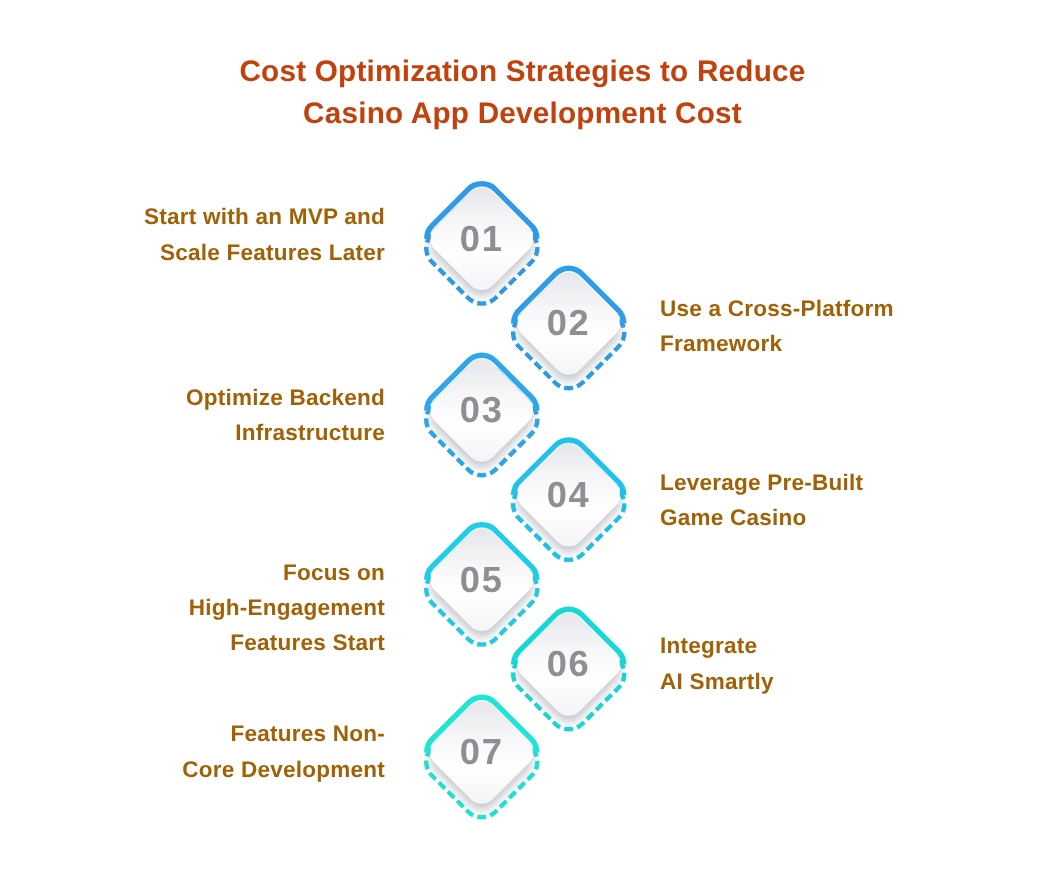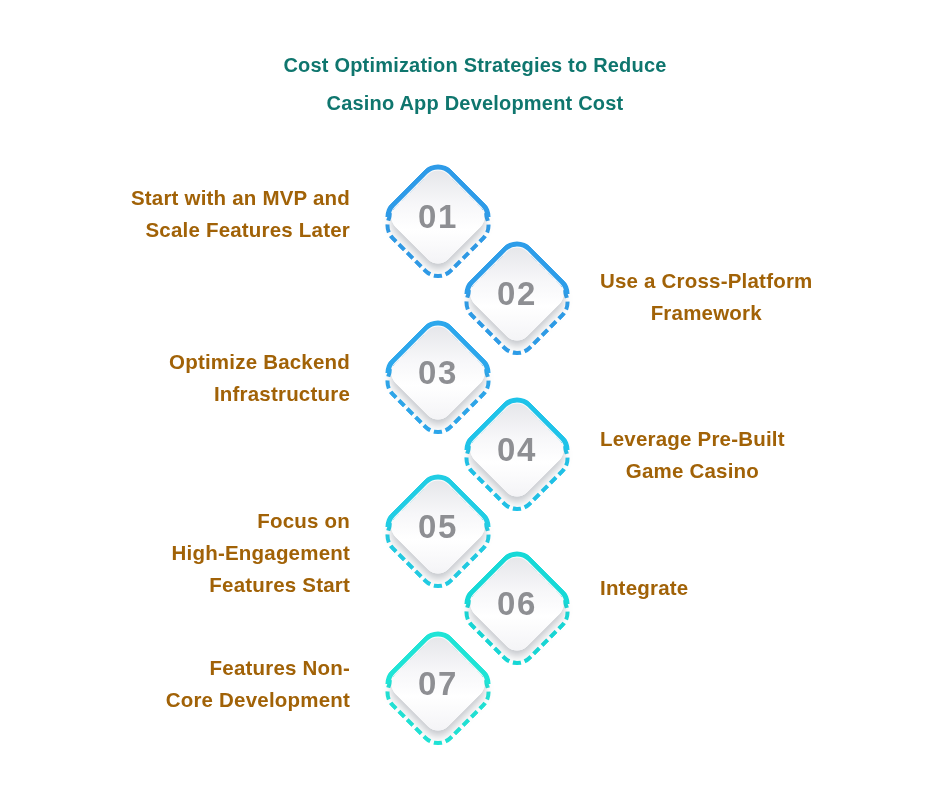--- a/index.html
+++ b/index.html
@@ -9,22 +9,22 @@
     background: #ffffff;
     font-family: "Liberation Sans", "DejaVu Sans", sans-serif;
     overflow: hidden;
   }
 
   
   .title {
     position: absolute;
     top: 46px; left: 0; right: 0;
     text-align: center;
-    color: #0f766e;
-    font-size: 20px;
+    color: #c2410c;
+    font-size: 27px;
     font-weight: 800;
     line-height: 38px;
     letter-spacing: 0.2px;
   }
 
   
   .diamond {
     position: absolute;
     width: 86px; height: 86px;
     transform: rotate(45deg);
@@ -70,21 +70,21 @@
   .label {
     position: absolute;
     color: #a16207;
     font-size: 20.5px;
     font-weight: 700;
     line-height: 32px;
     letter-spacing: 0.2px;
     white-space: nowrap;
   }
   .label.left  { right: 600px; text-align: right; }
-  .label.right { left: 600px;  text-align: center; }
+  .label.right { left: 600px;  text-align: left; }
 
   .l1 { top: 182px; }
   .l2 { top: 265px; }
   .l3 { top: 346px; }
   .l4 { top: 423px; }
   .l5 { top: 479px; margin-top: 26px; }
   .l6 { top: 572px; }
   .l7 { top: 652px; }
 </style>
 </head>
@@ -160,20 +160,21 @@
 
   <div class="diamond d6" style="--c: #16D9D7;">
     <div class="dash"></div>
     <div class="card">
       <span class="num">06</span>
     </div>
     <div class="solid"></div>
   </div>
   <div class="label right l6">
     <div>Integrate</div>
+    <div>AI Smartly</div>
   </div>
 
   <div class="diamond d7" style="--c: #1FE4D6;">
     <div class="dash"></div>
     <div class="card">
       <span class="num">07</span>
     </div>
     <div class="solid"></div>
   </div>
   <div class="label left l7">

